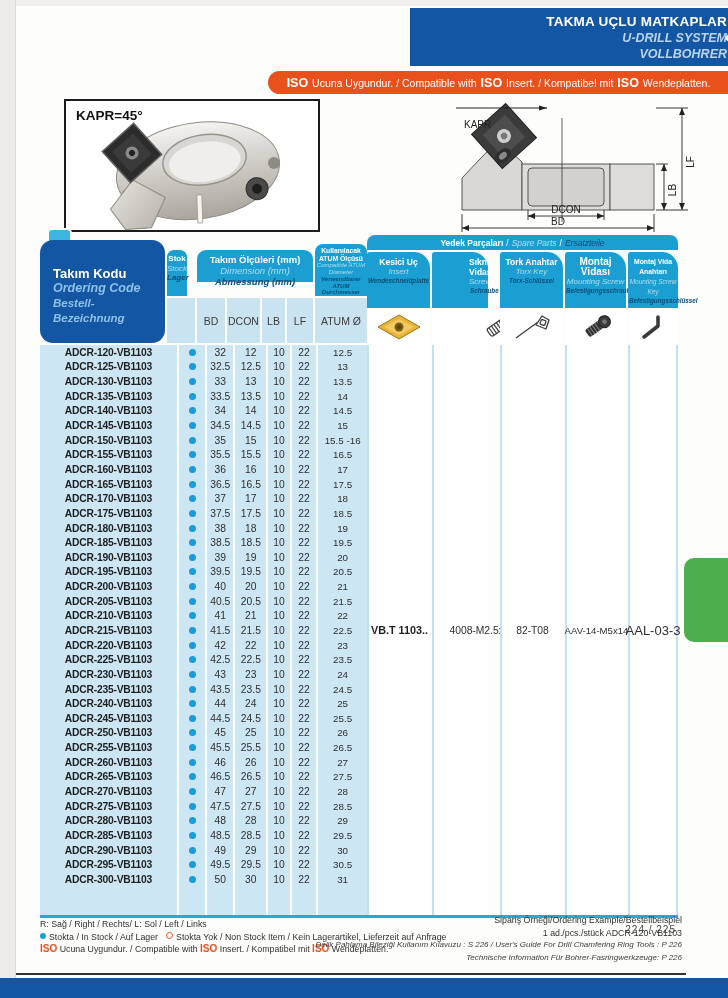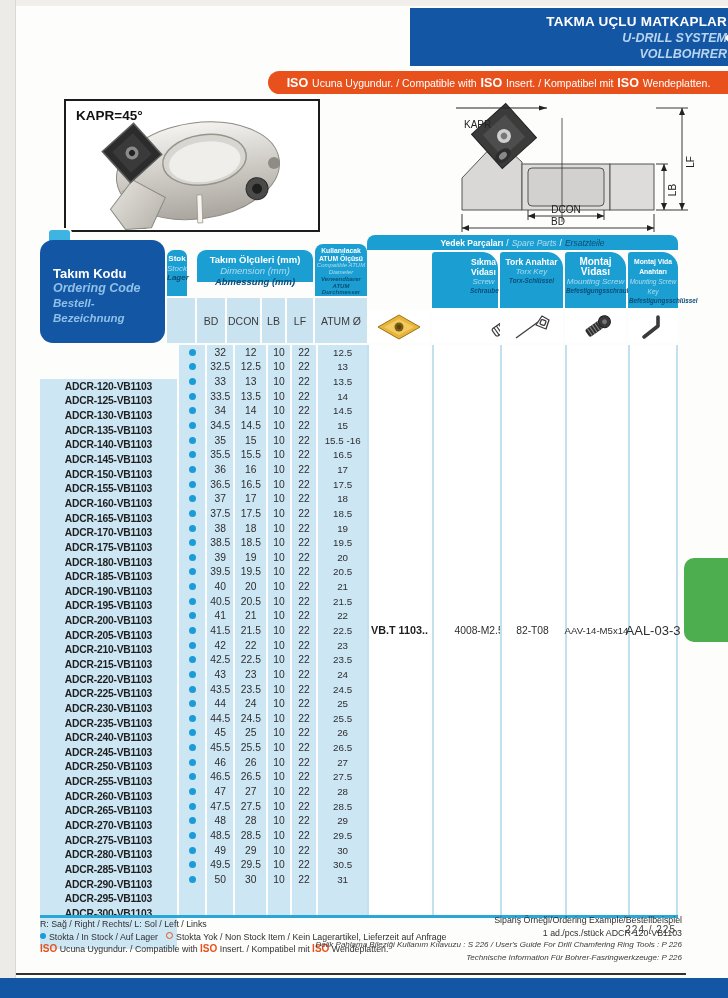--- a/index.html
+++ b/index.html
@@ -49,33 +49,33 @@
   .subhead{position:absolute;left:167px;top:298px;width:200px;height:45px;display:flex;}
   .subhead .sh{background:#c9e3f1;height:45px;margin-right:2px;display:flex;align-items:center;justify-content:center;
                font-size:10.5px;color:#3c3c3c;}
   .subhead .sh:last-child{margin-right:0;}
 
   .spareband{position:absolute;left:367px;top:235px;width:311px;height:15px;background:#1b9fd2;border-radius:8px 8px 0 0;
              color:#fff;font-size:8.5px;display:flex;align-items:center;justify-content:center;gap:3px;}
   .spareband .a{font-weight:bold;} .spareband .b{font-style:italic;color:rgba(255,255,255,.65);}
   .spareband .c3{font-weight:normal;font-style:italic;color:#0b4d77;}
 
-  .sp0{left:367px;width:63px;} .sp1{left:432px;width:66px;padding-left:37px;} .sp2{left:500px;width:63px;}
+  .sp0{left:367px;width:63px;} .sp1{left:432px;width:56px;padding-left:37px;} .sp2{left:500px;width:63px;}
   .sp3{left:565px;width:61px;} .sp4{left:628px;width:50px;}
   .sphead{top:252px;height:56px;border-radius:3px 16px 0 0;padding-top:5px;font-size:8.5px;line-height:10px;}
   .sphead .b{font-size:8px;} .sphead .c3{font-size:6.3px;line-height:7px;padding:0 1px;}
   .spicon{position:absolute;top:310px;height:33px;background:#fff;display:flex;align-items:center;justify-content:center;}
 
   
   .rows{position:absolute;left:40px;top:345px;width:327px;}
   .trow{display:flex;height:14.65px;}
   .trow .c{background:#cde6f4;margin-right:2px;height:100%;display:flex;align-items:center;justify-content:center;
            font-size:10.3px;color:#2e2e2e;}
   .trow .c:last-child{margin-right:0;}
-  .c.code{width:146px;font-weight:bold;color:#1f1f1f;letter-spacing:-.2px;margin-top:34px;}
+  .c.code{width:146px;font-weight:bold;color:#1f1f1f;letter-spacing:-.2px;}
   .c.stock{width:28px;} .c.bd{width:28px;} .c.dcon{width:33px;text-align:right;} .c.lb{width:23px;} .c.lf{width:26px;} .c.atum{width:52px;font-size:9.8px;}
   .dot{width:7px;height:7px;border-radius:50%;background:#1b9cd8;display:block;}
   .trow.pad{height:28px;}
 
   .spare-col{position:absolute;top:345px;height:570px;background:#fff;border-left:2px solid #c3e0ef;box-sizing:border-box;
              display:flex;align-items:center;justify-content:center;}
   .spare-col.last{border-right:2px solid #c3e0ef;}
   .spare-val{font-size:10.3px;color:#2e2e2e;white-space:nowrap;}
   .spare-val.bold{font-weight:bold;font-size:10.8px;color:#1f1f1f;}
   .table-bottom{position:absolute;left:40px;top:915px;width:638px;height:3px;background:#2aa7d9;}
@@ -236,20 +236,25 @@
   </div>
 
   <div class="spareband">
     <span class="a">Yedek Parçaları</span>
       <span>/</span>
     <span class="b">Spare Parts</span>
       <span>/</span>
     <span class="c3">Ersatzteile</span>
   </div>
 
+  <div class="tealcell sphead sp0">
+    <div class="a">Kesici Uç</div>
+    <div class="b">Insert</div>
+    <div class="c3">Wendeschneidplatte</div>
+  </div>
   <div class="tealcell sphead sp1">
     <div class="a">Sıkma Vidası</div>
     <div class="b">Screw</div>
     <div class="c3">Schraube</div>
   </div>
   <div class="tealcell sphead sp2">
     <div class="a">Tork Anahtar</div>
     <div class="b">Torx Key</div>
     <div class="c3">Torx-Schlüssel</div>
   </div>

